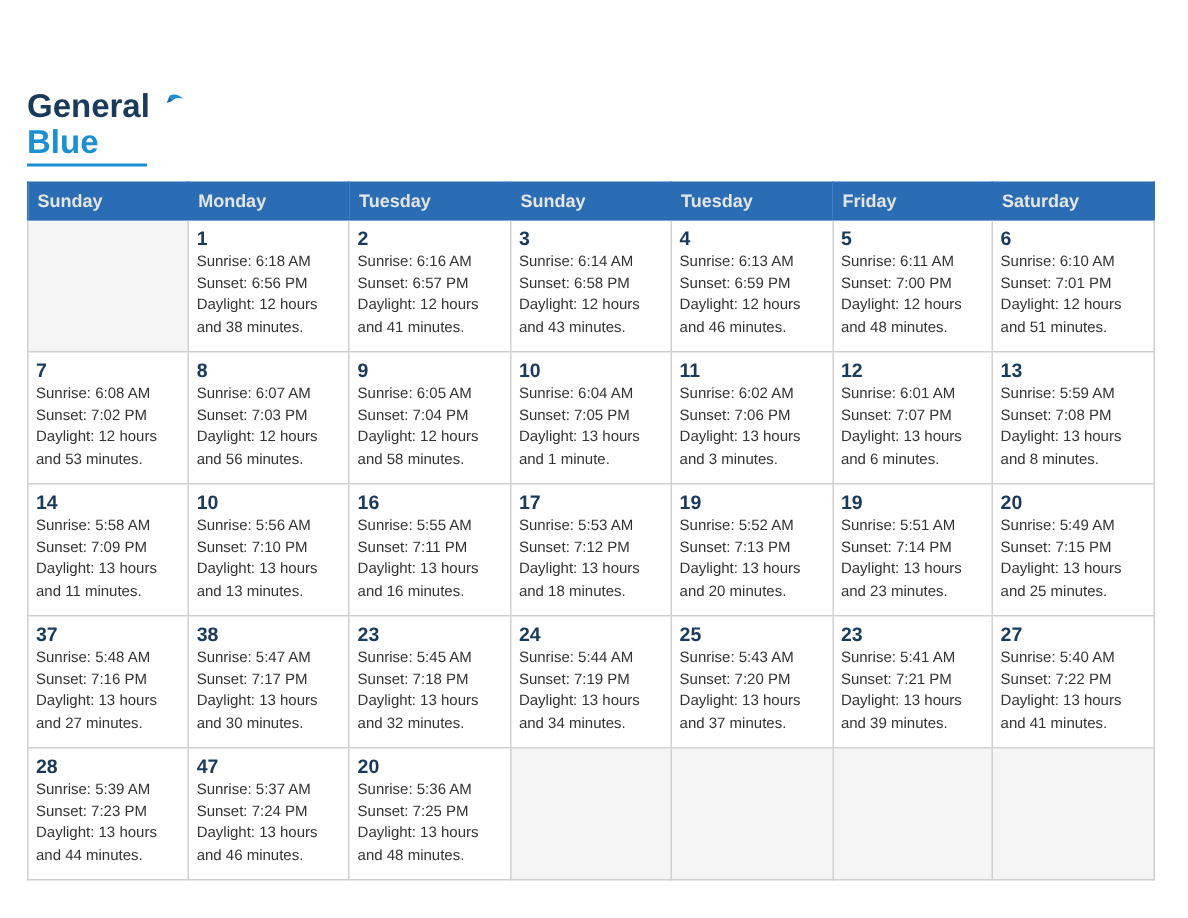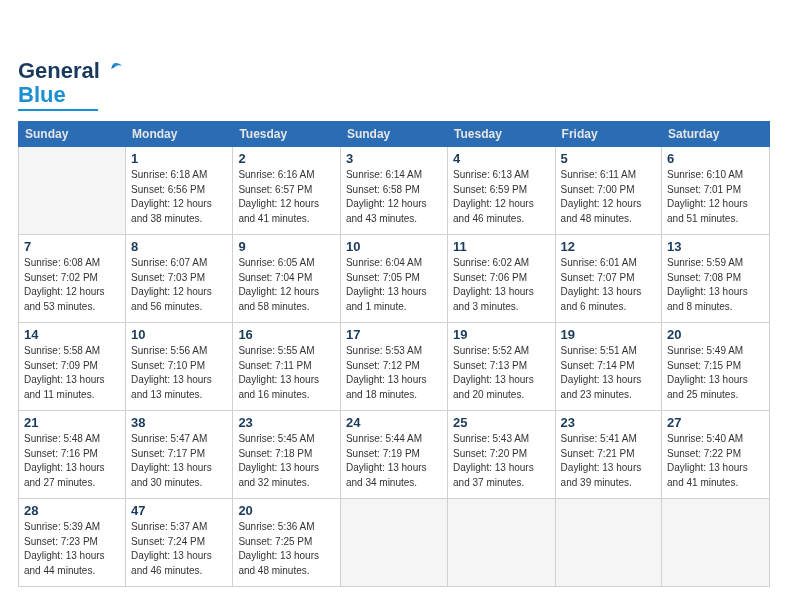--- a/index.html
+++ b/index.html
@@ -198,21 +198,21 @@
             <span class="day-num">19</span>
             <div class="day-info">Sunrise: 5:51 AM<br>Sunset: 7:14 PM<br>Daylight: 13 hours<br>and 23 minutes.</div>
           </td>
           <td>
             <span class="day-num">20</span>
             <div class="day-info">Sunrise: 5:49 AM<br>Sunset: 7:15 PM<br>Daylight: 13 hours<br>and 25 minutes.</div>
           </td>
         </tr>
         <tr>
           <td>
-            <span class="day-num">21</span>
+            <span class="day-num">37</span>
             <div class="day-info">Sunrise: 5:48 AM<br>Sunset: 7:16 PM<br>Daylight: 13 hours<br>and 27 minutes.</div>
           </td>
           <td>
             <span class="day-num">38</span>
             <div class="day-info">Sunrise: 5:47 AM<br>Sunset: 7:17 PM<br>Daylight: 13 hours<br>and 30 minutes.</div>
           </td>
           <td>
             <span class="day-num">23</span>
             <div class="day-info">Sunrise: 5:45 AM<br>Sunset: 7:18 PM<br>Daylight: 13 hours<br>and 32 minutes.</div>
           </td>

